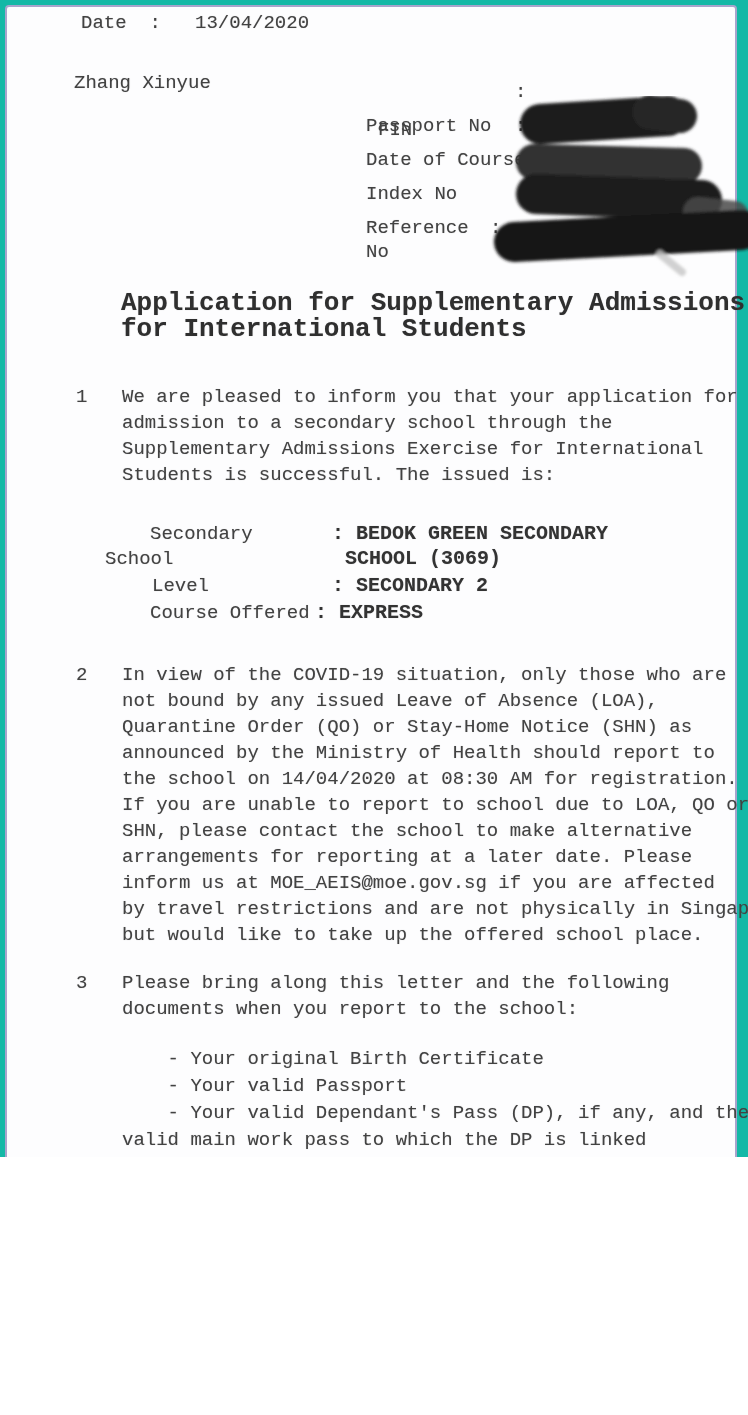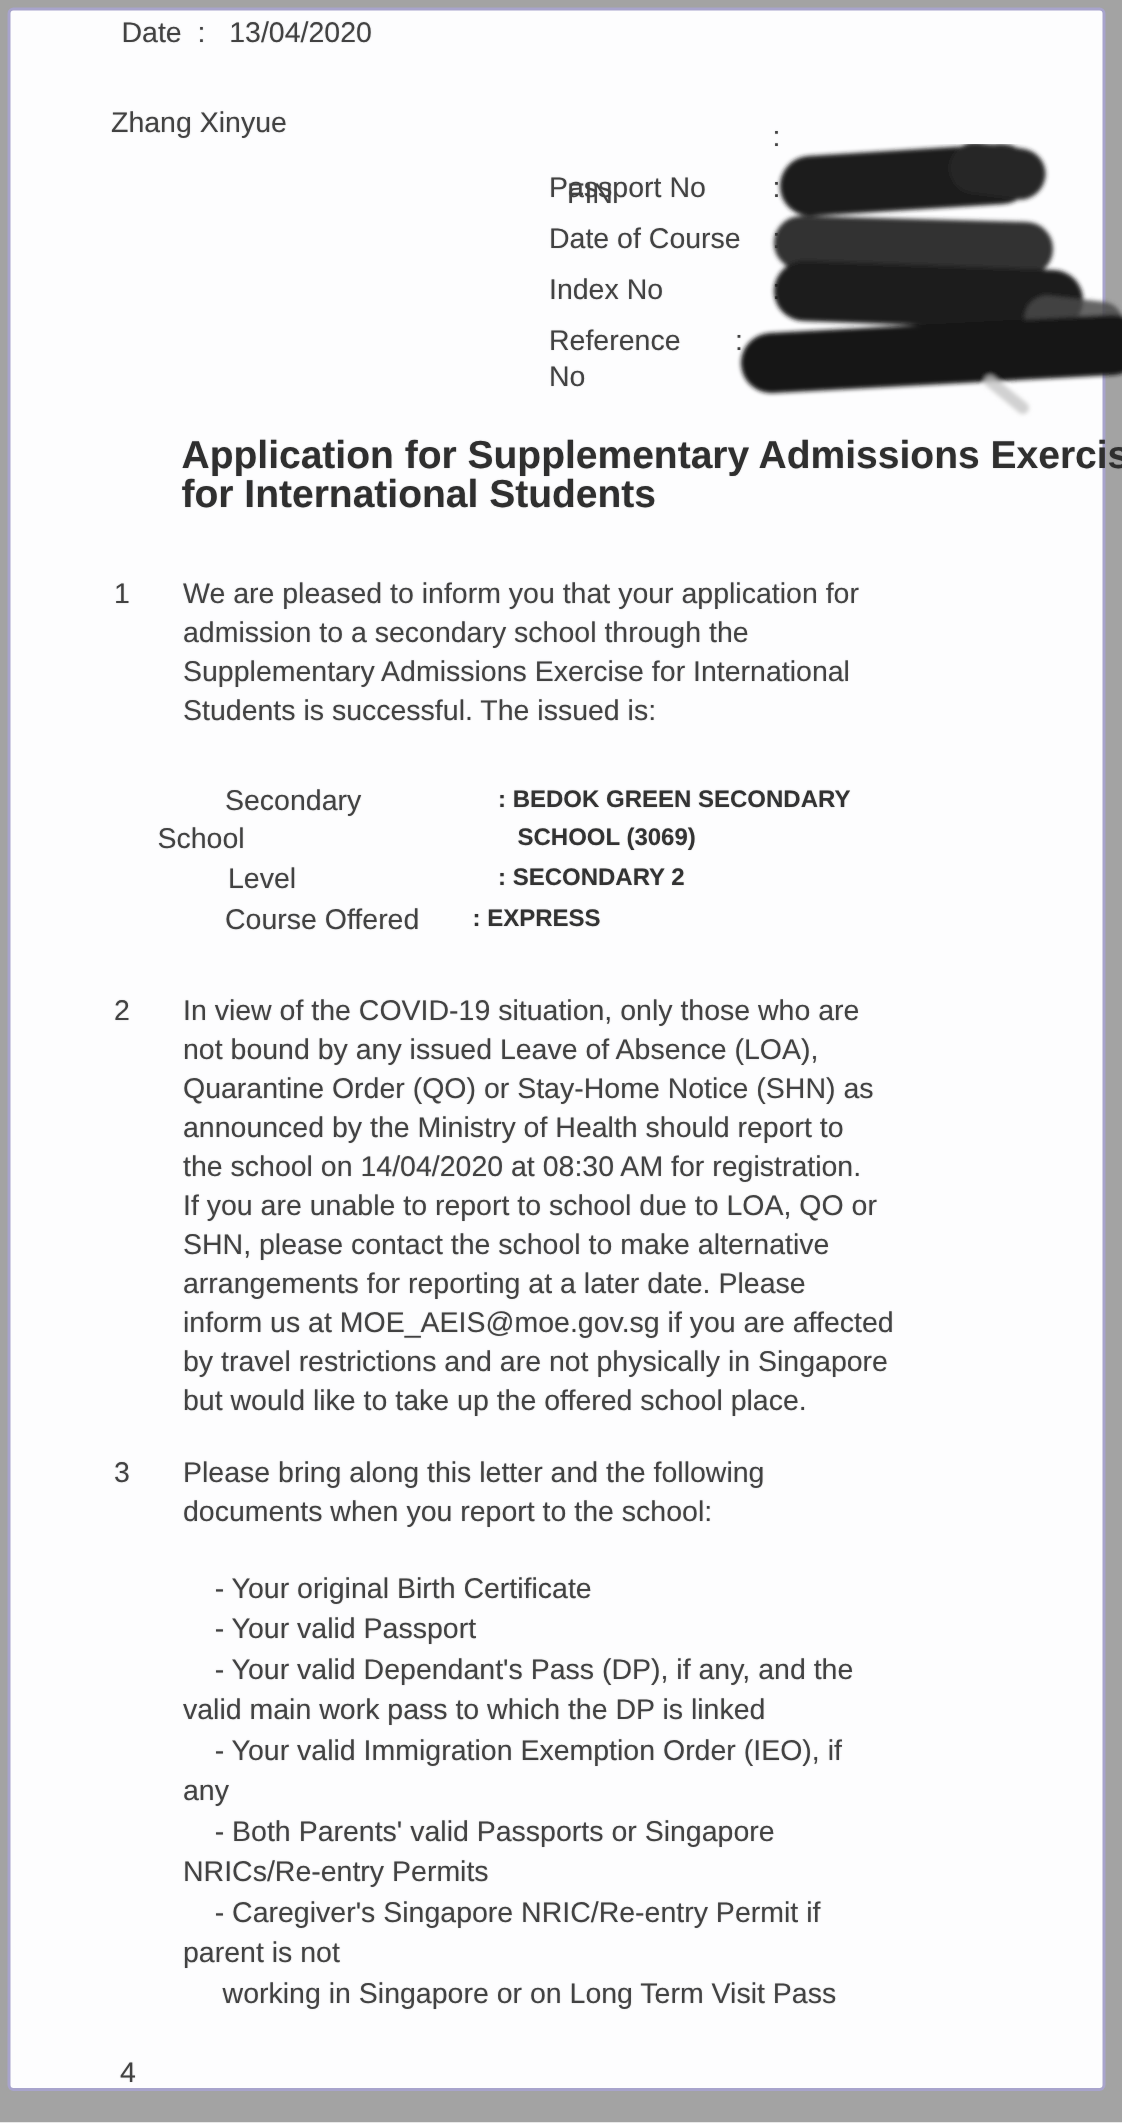--- a/index.html
+++ b/index.html
@@ -1,21 +1,21 @@
 <!DOCTYPE html>
 <html><head>
 <meta charset="utf-8">
 <style>
   html,body{margin:0;padding:0;background:#ffffff;}
   .page{
     position:relative;
-    width:748px;height:1415px;
-    background:#a3a3a3;
+    width:748px;height:1157px;
+    background:#14b8a6;
     overflow:hidden;
-    font-family:Liberation Sans, sans-serif;
+    font-family:Liberation Mono, monospace;
     color:#424242;
     font-size:19px;
   }
   .sheet-border{
     position:absolute;left:5px;top:5px;
     width:732px;height:1389px;
     border:2px solid #a8a4cc;
     border-radius:4px;
     background:#fdfdfe;
     box-sizing:border-box;
@@ -44,21 +44,21 @@
 
   .para-num{position:absolute;line-height:26px;text-shadow:0 0 1px rgba(70,70,70,.32);}
   .pn1{left:76px;top:384px;}
   .pn2{left:76px;top:662px;}
   .pn3{left:76px;top:970px;}
   .pt1{left:122px;top:384px;}
   .pt2{left:122px;top:662px;}
   .pt3{left:122px;top:970px;}
 
   .oc-label,.oc-value{position:absolute;line-height:25px;text-shadow:0 0 1px rgba(70,70,70,.32);}
-  .oc-value{font-weight:bold;font-size:16px;color:#333333;}
+  .oc-value{font-weight:bold;font-size:20px;color:#333333;}
   .ol0{left:150px;top:522px;}
   .ov0{left:332px;top:521px;}
   .ol1{left:105px;top:547px;}
   .ov1{left:345px;top:546px;text-align:center;}
   .ol2{left:152px;top:574px;}
   .ov2{left:332px;top:573px;}
   .ol3{left:150px;top:601px;}
   .ov3{left:315px;top:600px;}
 
   .doc-list{left:122px;top:1046px;line-height:27px;}

